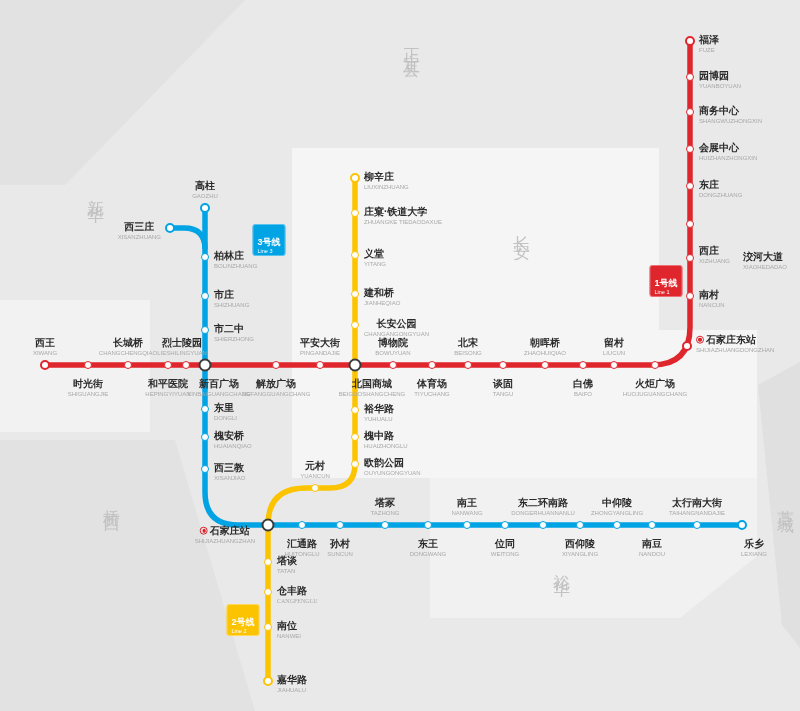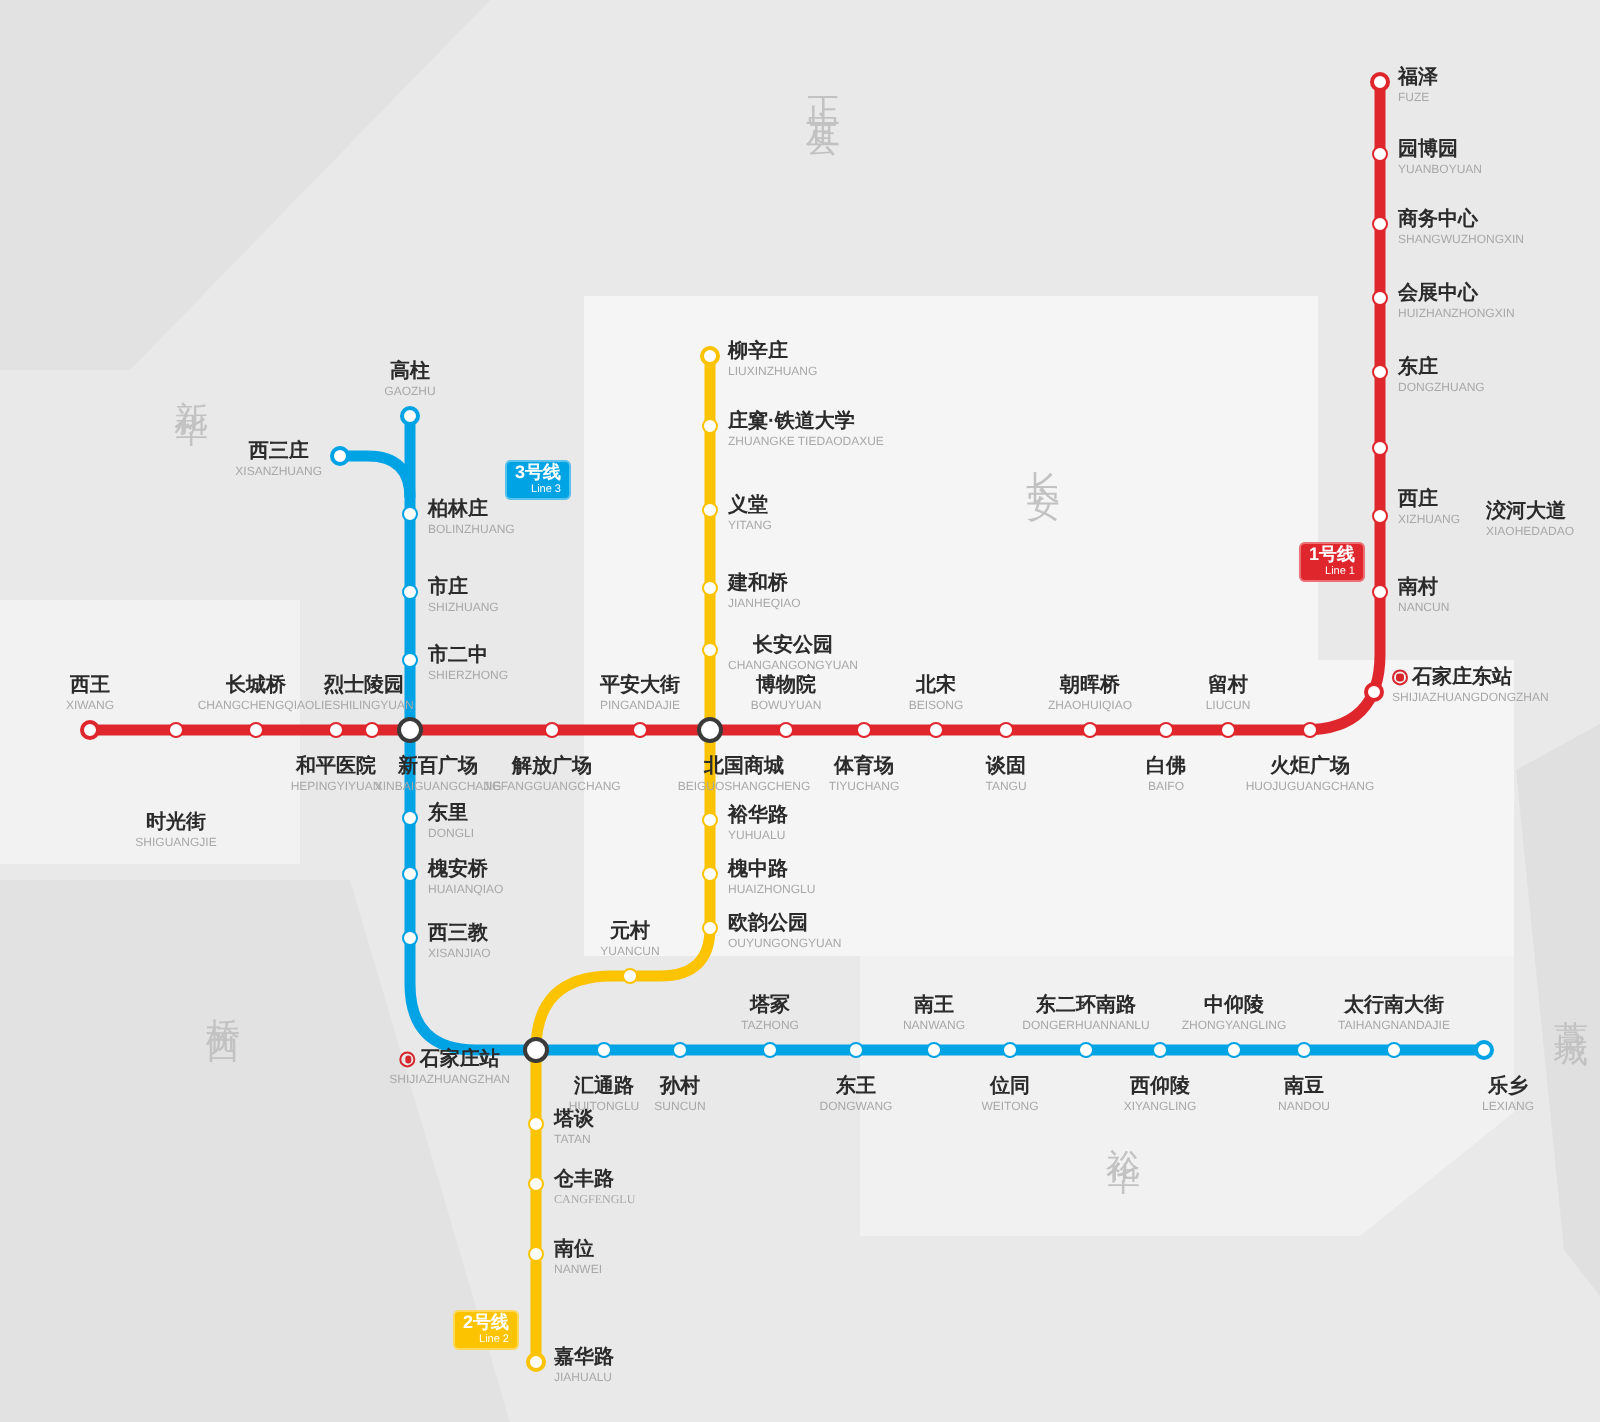--- a/index.html
+++ b/index.html
@@ -36,21 +36,21 @@
     display:inline-block;width:8px;height:8px;box-sizing:border-box;
     border:1.6px solid #d6272e;border-radius:50%;
     position:relative;margin-right:2px;vertical-align:-1px;
   }
   .rail-ico::after{
     content:'';position:absolute;left:1.4px;top:1.4px;right:1.4px;bottom:1.4px;
     background:#d6272e;border-radius:50%;
   }
   .badge{
     position:absolute;z-index:6;transform:translate(-50%,-50%);
-    color:#fff;border-radius:3px;padding:2px 5px 2px;text-align:right;line-height:1;
+    color:#fff;border-radius:3px;padding:14px 5px 2px;text-align:left;line-height:1;
     box-shadow:0 0 0 1px rgba(255,255,255,.35) inset;
   }
   .badge .b1{display:block;font-size:9px;font-weight:700;}
   .badge .b2{display:block;font-size:5.5px;margin-top:1.5px;}
 </style>
 </head>
 <body>
 
 <div id="map">
     <svg id="bg-svg" width="800" height="711" viewBox="0 0 800 711">
@@ -69,21 +69,21 @@
     <div class="district" style="left: 774px; top: 496px;">藁城</div>
     <svg id="line-svg" width="800" height="711" viewBox="0 0 800 711">
       <path d="M45 365 H652 Q690 365 690 327 V41" fill="none" stroke="#e0262d" stroke-width="5.5" stroke-linejoin="round"></path>
       <path d="M355 178 V464 Q355 488 330 488 H306 Q268 488 268 525 V681" fill="none" stroke="#fcc300" stroke-width="5.5" stroke-linejoin="round"></path>
       <path d="M205 208 V492 Q205 525 238 525 H742" fill="none" stroke="#00a3e4" stroke-width="5.5" stroke-linejoin="round"></path>
       <path d="M170 228 H184 Q205 228 205 249" fill="none" stroke="#00a3e4" stroke-width="5.5" stroke-linejoin="round"></path>
     </svg>
     <div class="dot terminus" style="left: 45px; top: 365px; border-color: rgb(224, 38, 45);"></div>
     <div class="st-label side-above" style="left: 45px; top: 357px;"><span class="zh">西王</span><span class="py">XIWANG</span></div>
     <div class="dot normal" style="left: 88px; top: 365px; border-color: rgb(224, 38, 45);"></div>
-    <div class="st-label side-below" style="left: 88px; top: 373px; margin-top: 28px;"><span class="zh">时光街</span><span class="py">SHIGUANGJIE</span></div>
+    <div class="st-label side-below" style="left: 88px; top: 373px;"><span class="zh">时光街</span><span class="py">SHIGUANGJIE</span></div>
     <div class="dot normal" style="left: 128px; top: 365px; border-color: rgb(224, 38, 45);"></div>
     <div class="st-label side-above" style="left: 128px; top: 357px;"><span class="zh">长城桥</span><span class="py">CHANGCHENGQIAO</span></div>
     <div class="dot normal" style="left: 168px; top: 365px; border-color: rgb(224, 38, 45);"></div>
     <div class="st-label side-below" style="left: 168px; top: 373px;"><span class="zh">和平医院</span><span class="py">HEPINGYIYUAN</span></div>
     <div class="dot normal" style="left: 186px; top: 365px; border-color: rgb(224, 38, 45);"></div>
     <div class="st-label side-above" style="left: 182px; top: 357px;"><span class="zh">烈士陵园</span><span class="py">LIESHILINGYUAN</span></div>
     <div class="dot transfer" style="left: 205px; top: 365px; border-color: rgb(58, 58, 58);"></div>
     <div class="st-label side-below" style="left: 219px; top: 373px;"><span class="zh">新百广场</span><span class="py">XINBAIGUANGCHANG</span></div>
     <div class="dot normal" style="left: 276px; top: 365px; border-color: rgb(224, 38, 45);"></div>
     <div class="st-label side-below" style="left: 276px; top: 373px;"><span class="zh">解放广场</span><span class="py">JIEFANGGUANGCHANG</span></div>
@@ -190,21 +190,21 @@
     <div class="dot normal" style="left: 652px; top: 525px; border-color: rgb(0, 163, 228);"></div>
     <div class="st-label side-below" style="left: 652px; top: 533px;"><span class="zh">南豆</span><span class="py">NANDOU</span></div>
     <div class="dot normal" style="left: 697px; top: 525px; border-color: rgb(0, 163, 228);"></div>
     <div class="st-label side-above" style="left: 697px; top: 517px;"><span class="zh">太行南大街</span><span class="py">TAIHANGNANDAJIE</span></div>
     <div class="dot terminus" style="left: 742px; top: 525px; border-color: rgb(0, 163, 228);"></div>
     <div class="st-label side-below" style="left: 754px; top: 533px;"><span class="zh">乐乡</span><span class="py">LEXIANG</span></div>
     <div class="badge" style="background: rgb(224, 38, 45); left: 666px; top: 281px;">
       <span class="b1">1号线</span>
       <span class="b2">Line 1</span>
     </div>
-    <div class="badge" style="background: rgb(252, 195, 0); left: 243px; top: 620px; margin-top: 45px;">
+    <div class="badge" style="background: rgb(252, 195, 0); left: 243px; top: 620px;">
       <span class="b1">2号线</span>
       <span class="b2">Line 2</span>
     </div>
     <div class="badge" style="background: rgb(0, 163, 228); left: 269px; top: 240px;">
       <span class="b1">3号线</span>
       <span class="b2">Line 3</span>
     </div>
   </div>
 
 </body></html>

